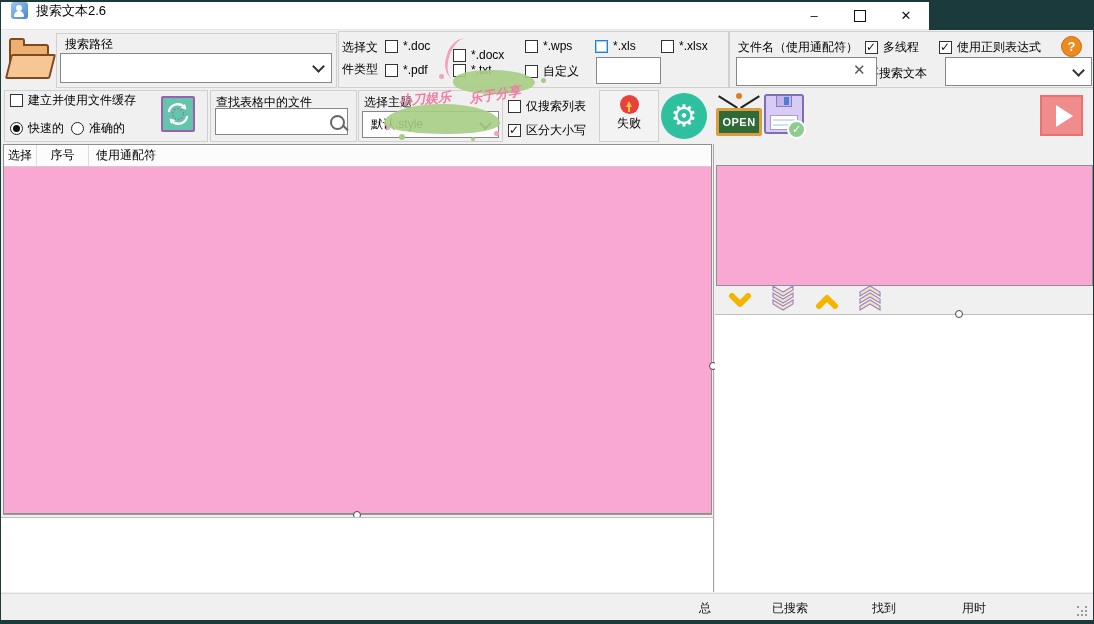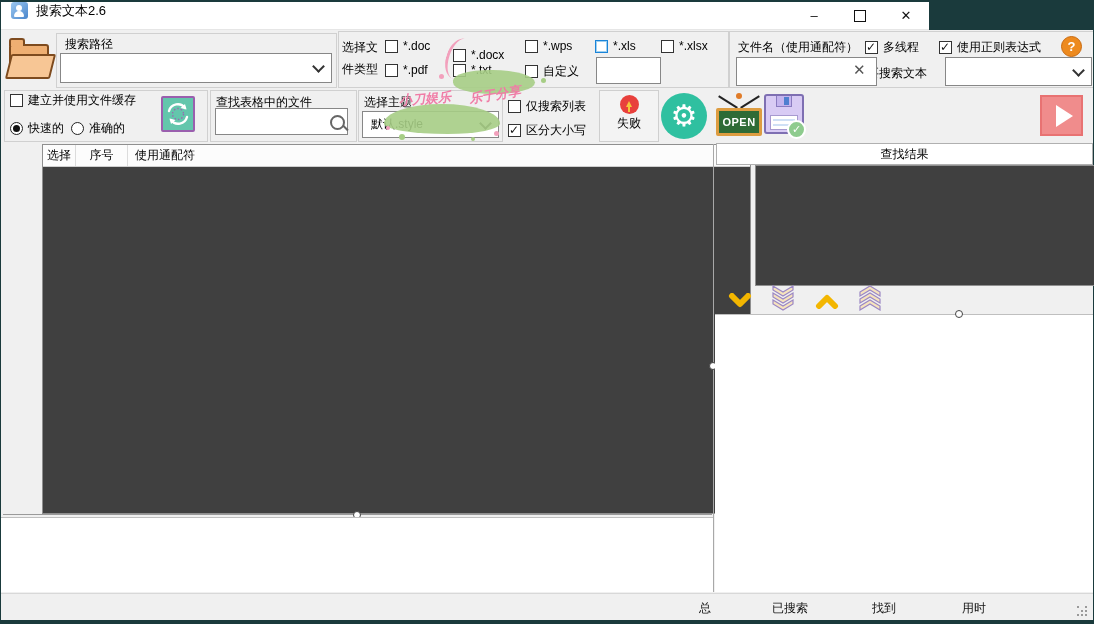--- a/index.html
+++ b/index.html
@@ -58,21 +58,21 @@
   .floppy{position:absolute;left:763px;top:64px;width:40px;height:40px;background:#d8cbf4;border:2px solid #7e6fb2;border-radius:3px;box-sizing:border-box;}
   .floppy .shutter{position:absolute;top:0;left:10px;width:16px;height:11px;background:#c4b4ee;border:1px solid #8a7bc0;border-top:none;box-sizing:border-box;}
   .floppy .shutter i{position:absolute;right:2px;top:1px;width:5px;height:8px;background:#4f7fd0;display:block;}
   .floppy .flabel{position:absolute;left:4px;bottom:2px;width:28px;height:15px;background:#fff;border:1px solid #a79ad0;box-sizing:border-box;}
   .floppy .flabel::after{content:"";position:absolute;left:2px;right:2px;top:3px;height:8px;background:repeating-linear-gradient(#cfe0f5 0 2px,transparent 2px 5px);}
   .fcheck{position:absolute;left:786px;top:90px;width:19px;height:19px;border-radius:50%;background:#8ecb8e;border:2px solid #fff;box-sizing:border-box;color:#fff;font-size:11px;font-weight:bold;display:flex;align-items:center;justify-content:center;}
   .playbtn{position:absolute;left:1039px;top:65px;width:43px;height:41px;background:#f08c8c;border:2px solid #e87272;box-sizing:border-box;display:flex;align-items:center;justify-content:center;}
   .playbtn .tri{width:0;height:0;border-top:11px solid transparent;border-bottom:11px solid transparent;border-left:17px solid #fff;margin-left:5px;}
   .helpico{position:absolute;left:1060px;top:6px;width:21px;height:21px;border-radius:50%;background:#ed8a1f;border:1px solid #c96a10;box-sizing:border-box;color:#fff;font-weight:bold;font-size:13px;display:flex;align-items:center;justify-content:center;}
   
-  .ftable{position:absolute;background:#404040;border:1px solid #8f8f8f;box-sizing:border-box;margin-left:39px;}
+  .ftable{position:absolute;background:#f9a8d4;border:1px solid #8f8f8f;box-sizing:border-box;}
   .thead{display:flex;height:21px;border-bottom:1px solid #cfcfcf;background:#fcfcfc;font-size:12px;}
   .thead .c{display:flex;align-items:center;justify-content:center;border-right:1px solid #dcdcdc;box-sizing:border-box;height:100%;}
   .panel{position:absolute;background:#fff;border-top:1px solid #bfbfbf;box-sizing:border-box;}
   .vdivider{position:absolute;left:712px;top:114px;width:1px;height:448px;background:#a8a8a8;}
   .hsplit{position:absolute;left:2px;top:484px;width:709px;height:1px;background:#9a9a9a;}
   .handle{position:absolute;width:8px;height:8px;border:1.5px solid #444;border-radius:50%;background:#fff;box-sizing:border-box;}
   .resheader{position:absolute;left:715px;top:113px;width:377px;height:22px;background:#fff;border:1px solid #b0b0b0;box-sizing:border-box;display:flex;align-items:center;justify-content:center;font-size:12px;}
   .arrowbtn{position:absolute;width:32px;height:26px;display:flex;align-items:center;justify-content:center;background:transparent;border:none;padding:0;}
   
   .status{position:absolute;left:0;top:563px;width:1092px;height:27px;background:#f0f0f0;border-top:1px solid #d8d8d8;box-sizing:border-box;}
@@ -271,23 +271,20 @@
       </div>
       <div style="height:347px;"></div>
     </div>
     <div class="hsplit"></div>
     <span class="handle" style="left:352px;top:481px;"></span>
     <div class="panel" style="left:0;top:487px;width:712px;height:75px;"></div>
 
     <div class="vdivider"></div>
     <span class="handle" style="left:708px;top:332px;"></span>
 
-    <div class="resheader">
-      <span>查找结果</span>
-    </div>
     <div class="ftable" style="left:715px;top:135px;width:377px;height:121px;">
       <div style="height:98px;"></div>
     </div>
 
     <button class="arrowbtn" style="left:723px;top:258px;">
       <svg width="24" height="16" viewBox="0 0 24 16">
         <path d="M4 3 L12 11 L20 3" fill="none" stroke="#f3b600" stroke-width="6" stroke-linecap="round" stroke-linejoin="round"></path>
       </svg>
     </button>
     <button class="arrowbtn" style="left:766px;top:255px;">

